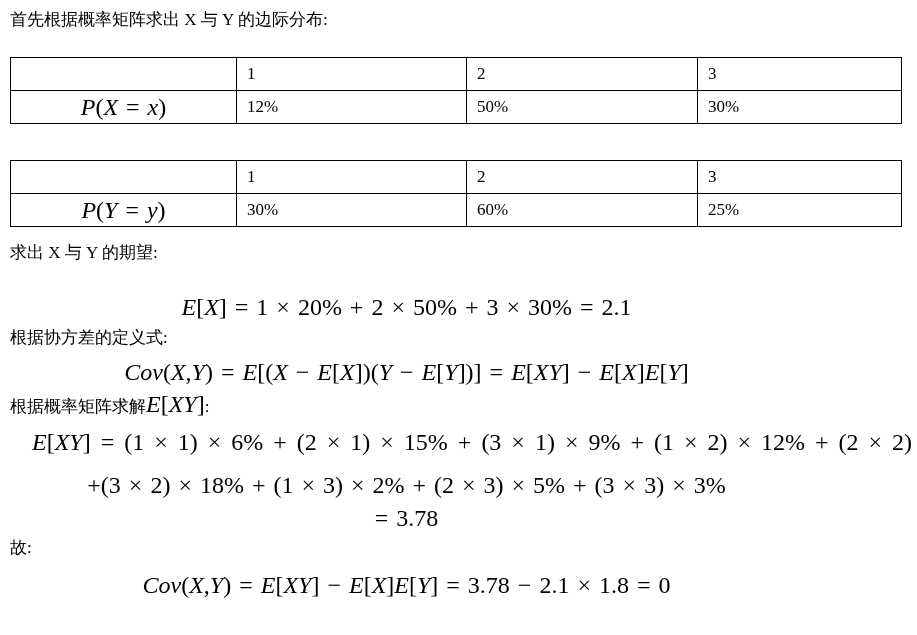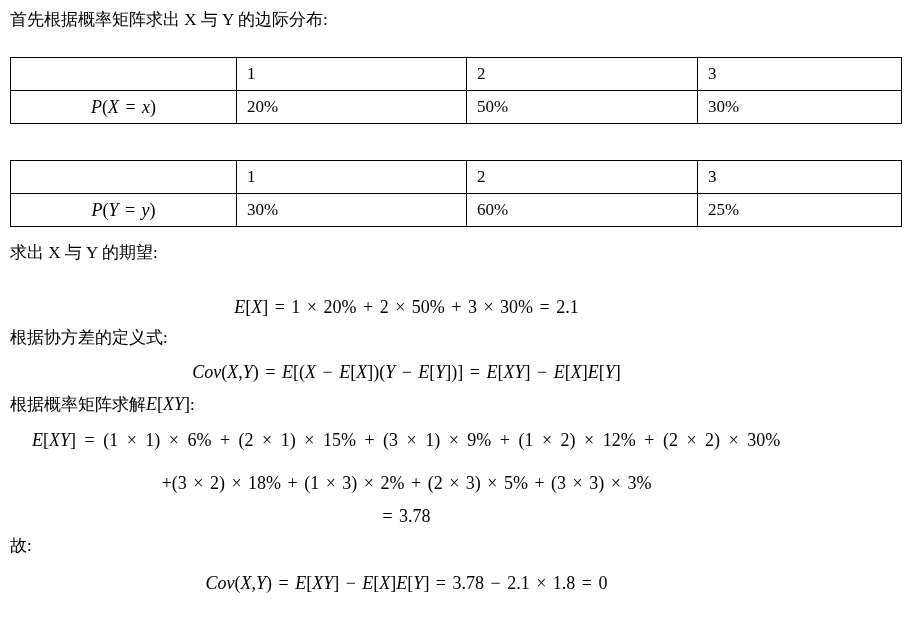--- a/index.html
+++ b/index.html
@@ -18,21 +18,21 @@
     color: #000000;
     font-family: "Liberation Serif", "DejaVu Serif", serif;
   }
   .cjk {
     margin: 0;
     font-size: 17px;
     line-height: 24px;
     white-space: nowrap;
   }
   .math {
-    font-size: 18px;
+    font-size: 24px;
     line-height: 25px;
     word-spacing: 2px;
     white-space: nowrap;
   }
   .math i { font-style: italic; }
   .center { text-align: center; }
   table.dist {
     width: 891px;
     border-collapse: collapse;
     table-layout: fixed;
@@ -80,21 +80,21 @@
       </colgroup>
     <tbody>
         <tr>
       <td></td>
       <td>1</td>
       <td>2</td>
       <td>3</td>
     </tr>
     <tr>
       <td class="rowlabel math"><i>P</i>(<i>X</i> = <i>x</i>)</td>
-      <td>20%</td>
+      <td>12%</td>
       <td>50%</td>
       <td>30%</td>
     </tr>
   </tbody>
     </table>
 
   <table class="dist t2">
     <colgroup>
         <col class="c0">
         <col class="c1">

